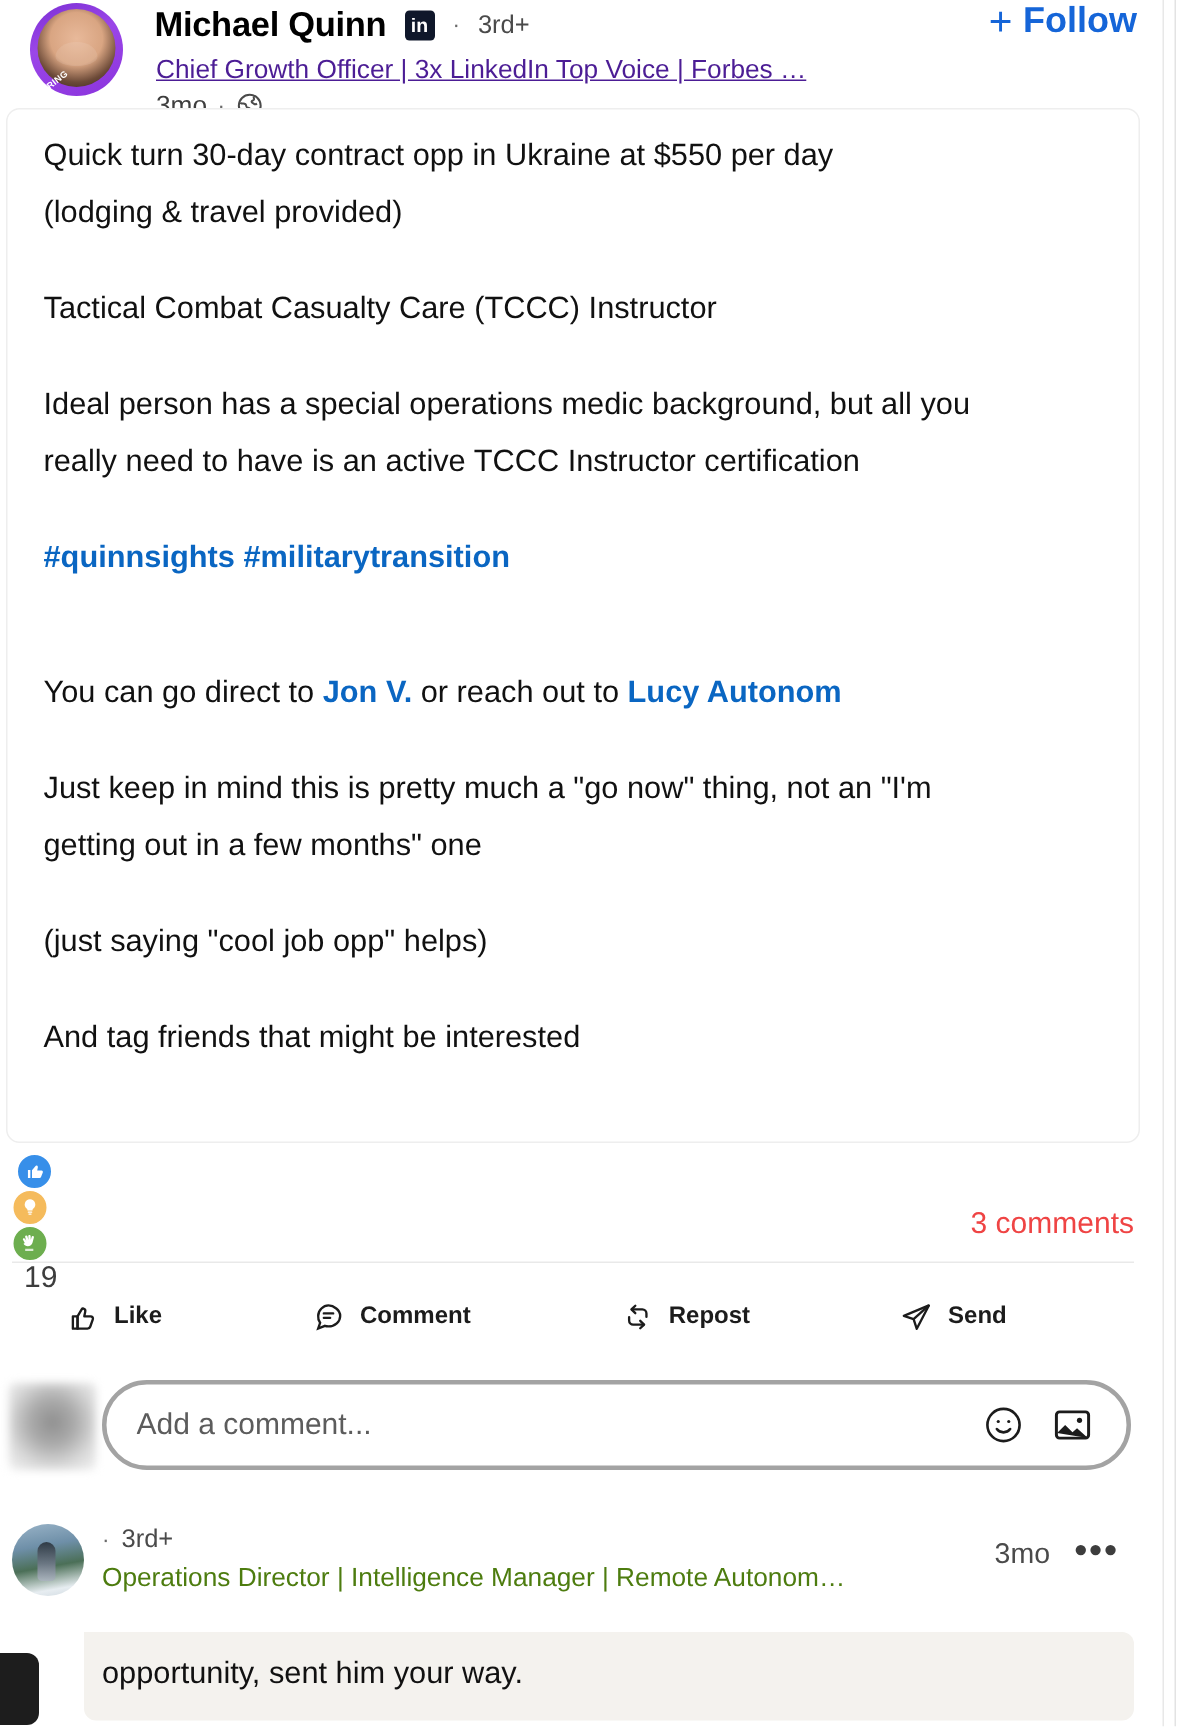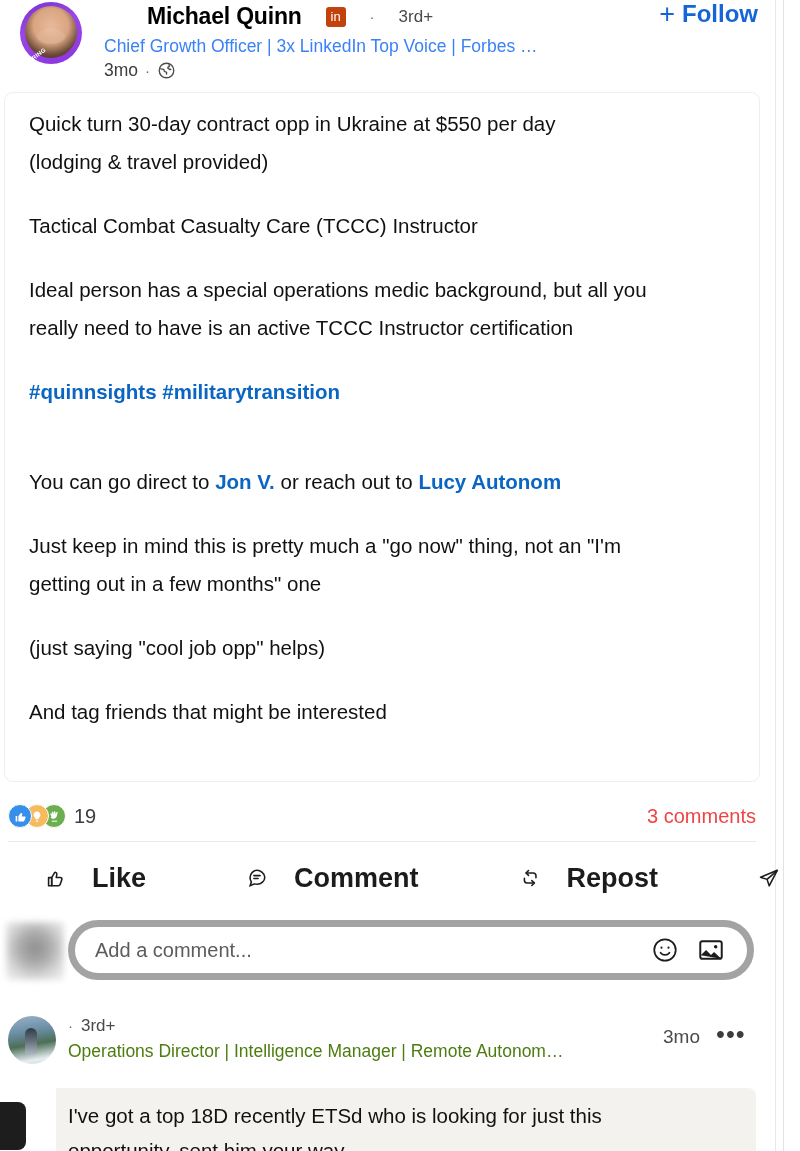--- a/index.html
+++ b/index.html
@@ -30,108 +30,108 @@
   .avatar-photo::after {
     content: ""; position: absolute; left: 12px; top: 22px; width: 28px; height: 16px;
     border-radius: 50%/60% 60% 40% 40%;
     background: rgba(255,255,255,0.10);
   }
   .hiring-badge {
     position: absolute; left: 2px; bottom: 4px;
     font-size: 6px; font-weight: bold; color: #fff; letter-spacing: .2px;
     transform: rotate(-38deg);
   }
-  .name-row { position: absolute; left: 103px; top: 3px; display: flex; align-items: center; gap: 24px; margin-left: 44px; }
+  .name-row { position: absolute; left: 103px; top: 3px; display: flex; align-items: center; gap: 12px; }
   .poster-name { font-size: 23px; font-weight: bold; color: #000; letter-spacing: -.2px; }
   .li-badge {
     display: inline-flex; align-items: center; justify-content: center;
-    width: 20px; height: 20px; border-radius: 3px; background: #c2410c;
-    color: #fff; font-size: 13px; font-weight: normal; font-family: "Liberation Sans", sans-serif;
+    width: 20px; height: 20px; border-radius: 3px; background: #0f172a;
+    color: #fff; font-size: 13px; font-weight: bold; font-family: "Liberation Sans", sans-serif;
     line-height: 1;
   }
   .degree { font-size: 17px; color: #4a4a4a; }
   .dot-sep { color: #6a6a6a; font-size: 15px; }
   .headline {
     position: absolute; left: 104px; top: 36px;
-    font-size: 17.5px; color: #3b82f6; white-space: nowrap;
+    font-size: 17.5px; color: #4c1d95; white-space: nowrap; text-decoration: underline;
   }
   .meta-row { position: absolute; left: 104px; top: 60px; display: flex; align-items: center; gap: 7px; }
   .meta-time { font-size: 17.5px; color: #3d3d3d; }
   .globe-icon { width: 19px; height: 19px; display: block; }
   .follow-btn {
     position: absolute; right: 42px; top: 0px;
     display: flex; align-items: center; gap: 7px;
     color: #1565d8; font-size: 24px; font-weight: bold;
     background: none; border: none; cursor: pointer;
     font-family: "Liberation Sans", sans-serif;
   }
   .plus-glyph { font-size: 27px; font-weight: normal; line-height: 1; }
 
   
   .post-card {
-    position: absolute; left: 4px; top: 92px; width: 756px; height: 690px;
+    position: absolute; left: 4px; top: 72px; width: 756px; height: 690px;
     border: 1px solid #eeeeee; border-radius: 9px; background: #fff;
     padding: 12px 22px 0 24px;
   }
   .post-text { font-size: 20.5px; line-height: 38px; color: #111; }
   .post-text p { margin: 0; }
   .para-gap { height: 26px; }
   .link { color: #0a66c2; font-weight: bold; }
   .hashtag { color: #0a66c2; font-weight: bold; }
   .star { font-size: 19px; }
 
   
   .social-row {
     position: absolute; left: 0; top: 793px; width: 762px; height: 46px;
     display: flex; align-items: center; justify-content: space-between;
     padding: 0 6px 0 8px;
   }
-  .reactions { display: flex; align-items: center; }
+  .reactions { display: flex; align-items: center; flex-direction: column; }
   .rxn {
     width: 24px; height: 24px; border-radius: 50%;
     display: inline-flex; align-items: center; justify-content: center;
     border: 1.5px solid #fff; font-size: 13px; line-height: 1;
   }
   .rxn-like { background: #378fe9; margin-left: 0; z-index: 3; }
   .rxn-insight { background: #f5bb5c; margin-left: -7px; z-index: 2; }
   .rxn-support { background: #6dae4f; margin-left: -7px; z-index: 1; }
   .rxn svg { display: block; }
   .rxn-count { font-size: 20px; color: #3d3d3d; margin-left: 8px; }
   .comment-count { font-size: 20px; color: #ef4444; }
   .divider { position: absolute; left: 8px; top: 841px; width: 748px; height: 1px; background: #e9e9e9; }
 
   
   .action-bar {
     position: absolute; left: 0; top: 850px; width: 760px; height: 56px;
     display: flex; align-items: center;
   }
   .action-btn {
-    display: flex; align-items: center; gap: 26px;
+    display: flex; align-items: center; gap: 10px;
     background: none; border: none; cursor: pointer;
     font-family: "Liberation Sans", sans-serif;
-    font-size: 27px; font-weight: bold; color: #1c1c1c;
+    font-size: 16px; font-weight: bold; color: #1c1c1c;
     padding: 6px 4px;
   }
   .act-like { margin-left: 40px; }
   .act-comment { margin-left: 92px; }
   .act-repost { margin-left: 92px; }
   .act-send { margin-left: 92px; }
   .action-btn svg { display: block; }
 
   
   .composer { position: absolute; left: 0; top: 918px; width: 760px; height: 72px; }
   .composer-avatar {
     position: absolute; left: 6px; top: 4px; width: 58px; height: 58px;
     border-radius: 4px;
     background: radial-gradient(circle at 50% 45%, #8f8f8f 0%, #ababab 35%, #d9d9d9 68%, #f2f2f2 100%);
     filter: blur(3px);
   }
   .composer-box {
     position: absolute; left: 68px; top: 2px; width: 686px; height: 60px;
-    border: 7px solid #a3a3a3; border-radius: 32px; background: #fff;
+    border: 3px solid #a3a3a3; border-radius: 32px; background: #fff;
     display: flex; align-items: center;
   }
   .composer-input {
     flex: 1; border: none; outline: none; background: transparent;
     font-family: "Liberation Sans", sans-serif; font-size: 20px; color: #5c5c5c;
     padding-left: 20px;
   }
   .composer-input::placeholder { color: #5c5c5c; opacity: 1; }
   .composer-icons { display: flex; align-items: center; gap: 18px; padding-right: 22px; }
   .composer-icons svg { display: block; cursor: pointer; }
@@ -346,19 +346,18 @@
         <span class="dot-sep">·</span>
         <span class="cmt-degree">3rd+</span>
       </div>
       <div class="cmt-headline">Operations Director | Intelligence Manager | Remote Autonom…</div>
     </div>
 
     <span class="cmt-time">3mo</span>
     <button class="cmt-more">•••</button>
 
     <div class="cmt-body">
-      <div class="cmt-text">I've got a top 18D recently ETSd who is looking for just this</div>
       <div class="cmt-text">opportunity, sent him your way.</div>
     </div>
   </div>
 
   <div class="float-chip"></div>
 </div>
 
 </body></html>

